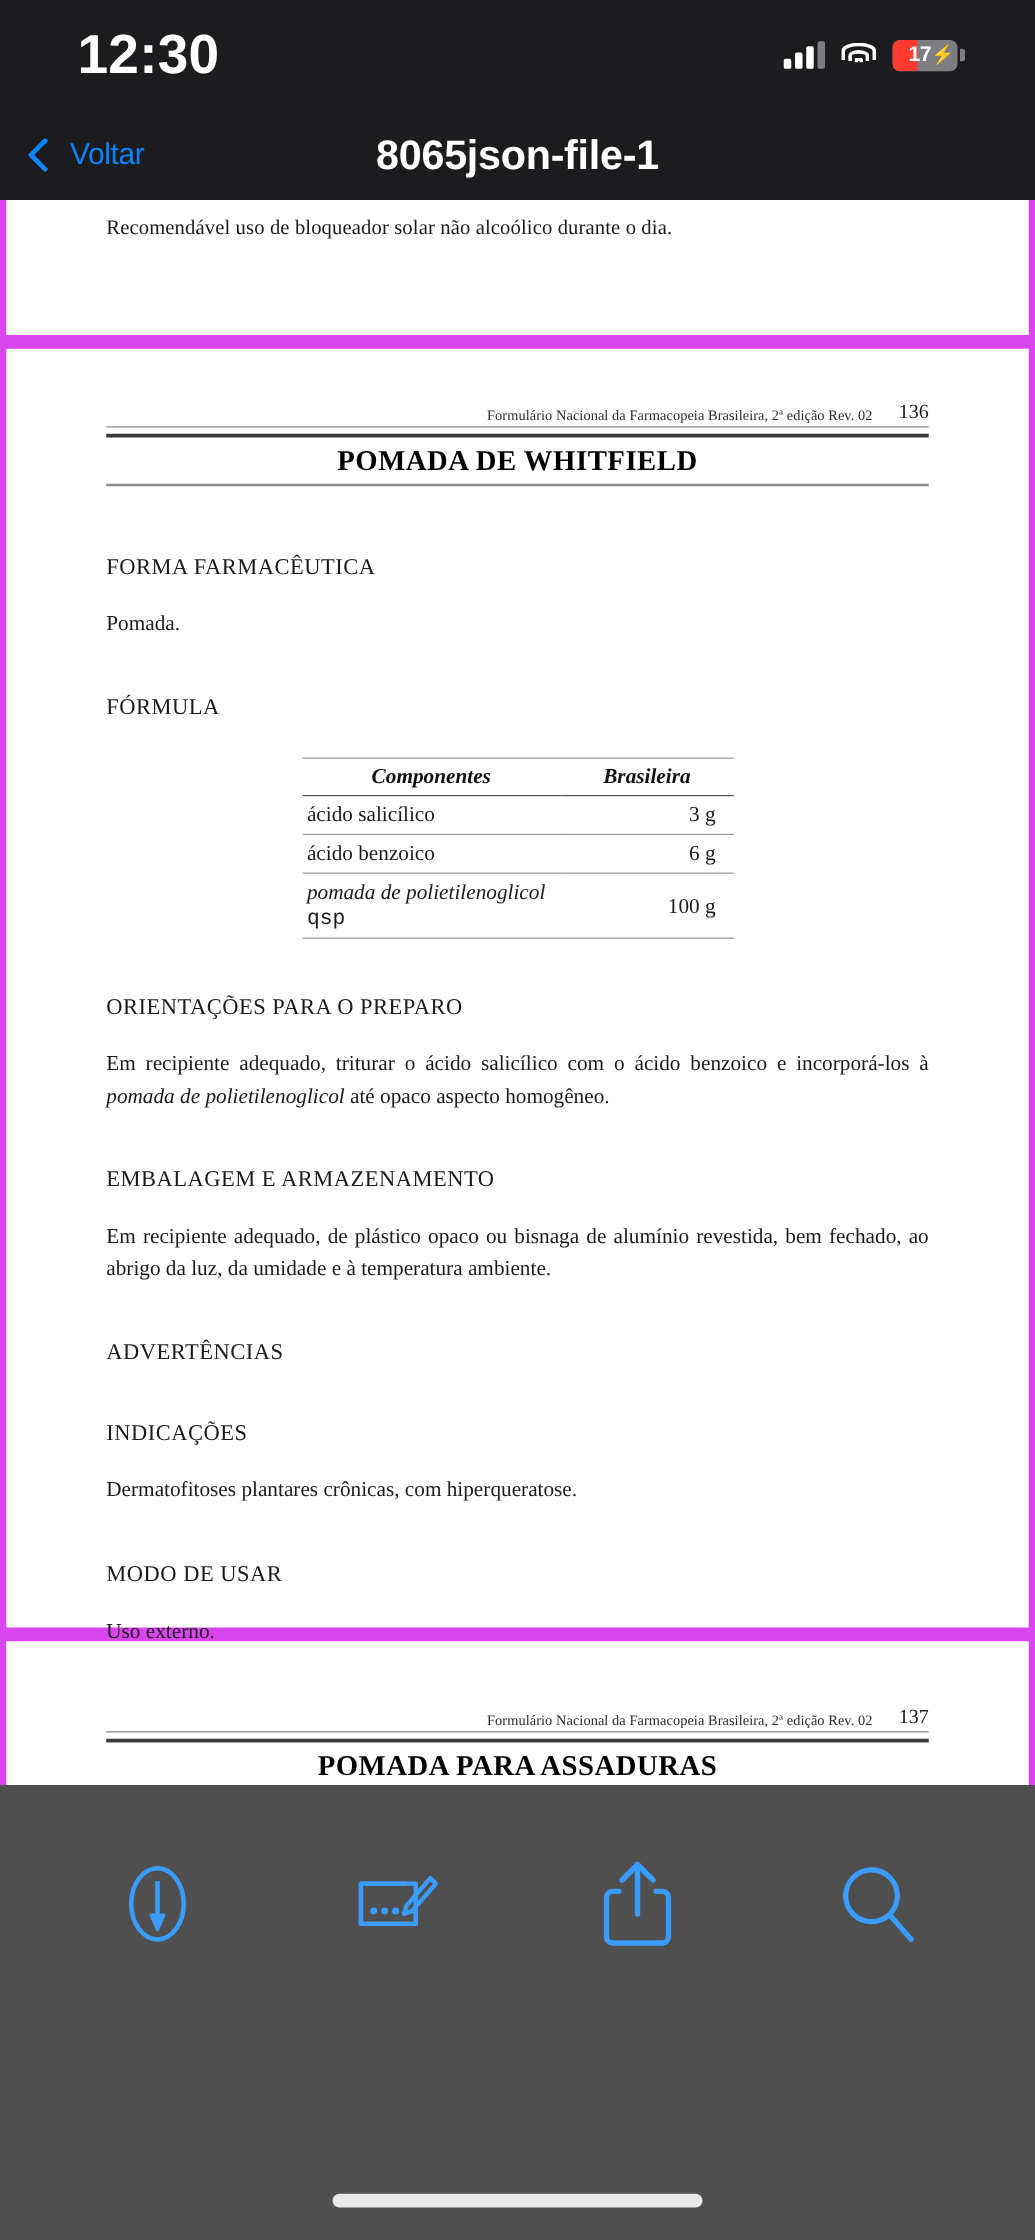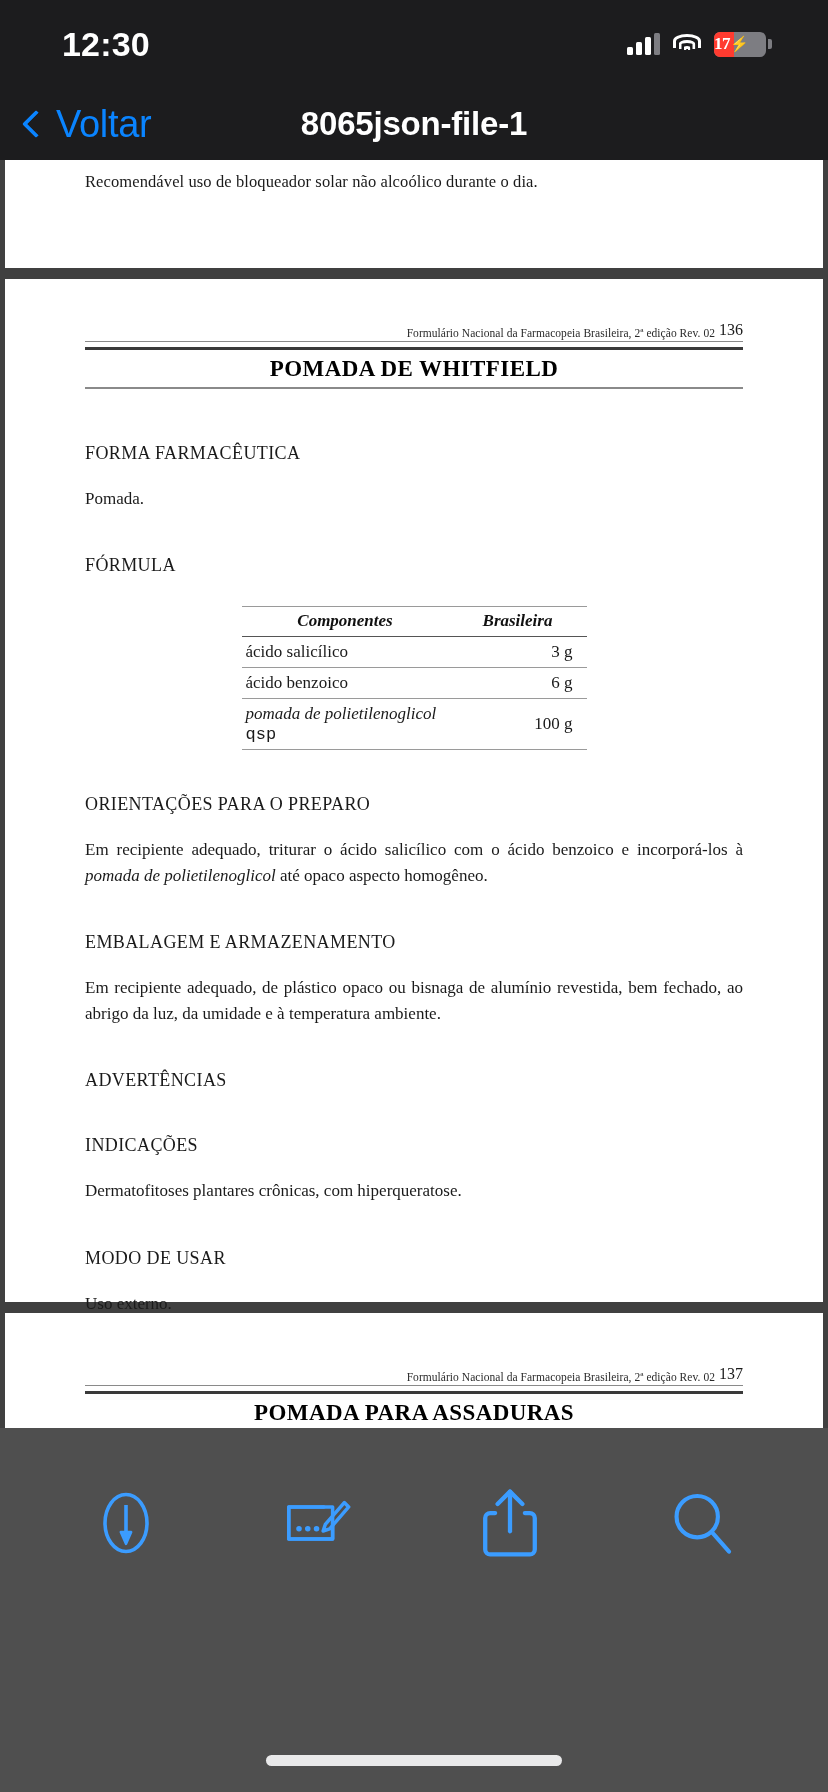--- a/index.html
+++ b/index.html
@@ -10,63 +10,63 @@
     overflow:hidden;
     position:relative;
   }
 
   
   .statusbar{
     position:absolute; top:0; left:0; width:828px; height:88px;
     display:flex; align-items:center; justify-content:space-between;
     padding:0 56px 0 62px; color:#fff;
   }
-  .sb-time{ font-size:34px; font-weight:600; letter-spacing:.2px; }
+  .sb-time{ font-size:44px; font-weight:600; letter-spacing:.2px; }
   .sb-right{ display:flex; align-items:center; gap:12px; }
 
   .cellular{ display:flex; align-items:flex-end; gap:3px; height:22px; }
   .cellular i{ display:block; width:6px; background:#fff; border-radius:1.5px; }
   .cellular i:nth-child(1){ height:8px; }
   .cellular i:nth-child(2){ height:13px; }
   .cellular i:nth-child(3){ height:18px; }
   .cellular i:nth-child(4){ height:22px; background:#7d7d82; }
 
   .wifi{ width:30px; height:22px; position:relative; }
   .wifi span{ position:absolute; left:50%; transform:translateX(-50%);
               border:3px solid #fff; border-bottom:none; border-radius:50% 50% 0 0; }
   .wifi .w1{ width:28px; height:14px; top:1px; }
   .wifi .w2{ width:17px; height:9px; top:7px; }
   .wifi .w3{ width:7px; height:4px; top:13px; border-width:3px; }
 
   .battery{ position:relative; width:52px; height:25px; border-radius:6px;
             background:#7d7d82; display:flex; align-items:center; overflow:hidden; }
   .battery .fill{ position:absolute; left:0; top:0; bottom:0; width:38%; background:#ff3b30; }
-  .battery .pct{ position:relative; z-index:2; width:100%; text-align:left;
-                 font-size:17px; font-weight:700; color:#fff; letter-spacing:-.5px;font-family:Liberation Serif, serif; }
+  .battery .pct{ position:relative; z-index:2; width:100%; text-align:right;
+                 font-size:17px; font-weight:700; color:#fff; letter-spacing:-.5px; }
   .battery .bolt{ position:relative; z-index:2; font-size:15px; color:#fff; margin-right:3px;}
   .battery-cap{ width:4px; height:10px; background:#7d7d82; border-radius:0 2px 2px 0; margin-left:2px; }
 
   
   .navbar{
     position:absolute; top:88px; left:0; width:828px; height:72px;
     display:flex; align-items:center; color:#fff;
   }
   .nav-back{ display:flex; align-items:center; gap:10px; padding-left:26px; cursor:pointer; }
   .chev{ width:20px; height:20px; border-left:4px solid #0a84ff; border-bottom:4px solid #0a84ff;
          transform:rotate(45deg); border-radius:2px; }
-  .nav-back-label{ color:#0a84ff; font-size:38px; letter-spacing:-.3px; }
+  .nav-back-label{ color:#0a84ff; font-size:24px; letter-spacing:-.3px; }
   .nav-title{
     position:absolute; left:0; right:0; text-align:center;
     font-size:33px; font-weight:600; color:#fff; pointer-events:none; letter-spacing:-.2px;
   }
 
   
   .pdf-area{
     position:absolute; top:160px; left:0; width:828px; height:1268px;
-    background:#404040; overflow:hidden;
+    background:#d946ef; overflow:hidden;
   }
   .page{
     background:#fff; width:818px; margin:0 auto;
     color:#111; position:relative;
   }
   .page + .page{ margin-top:11px; }
 
   
   .doc{ font-family:"Liberation Serif", serif; }
 
@@ -81,21 +81,21 @@
   .hdr-row{
     display:flex; align-items:flex-end; justify-content:flex-end;
     border-bottom:1.5px solid #8a8a8a; padding-bottom:2px;
   }
   .hdr-text{
     font-family:"Liberation Serif", serif; font-size:11.5px; color:#2a2a2a;
     letter-spacing:.05px; white-space:nowrap;
   }
   .hdr-page{
     font-family:"Liberation Serif", serif; font-size:16px; color:#1a1a1a;
-    margin-left:4px; align-self:flex-end;
+    margin-left:21px; align-self:flex-end;
   }
   .rule-thick{ height:3px; background:#3a3a3a; margin-top:5px; }
   .doc-title{
     text-align:center; font-family:"Liberation Serif", serif;
     font-weight:700; font-size:23px; letter-spacing:.4px; color:#000;
     padding:6px 0 5px 0;
   }
   .rule-thin{ height:1.5px; background:#8a8a8a; }
 
   .sec-h{

